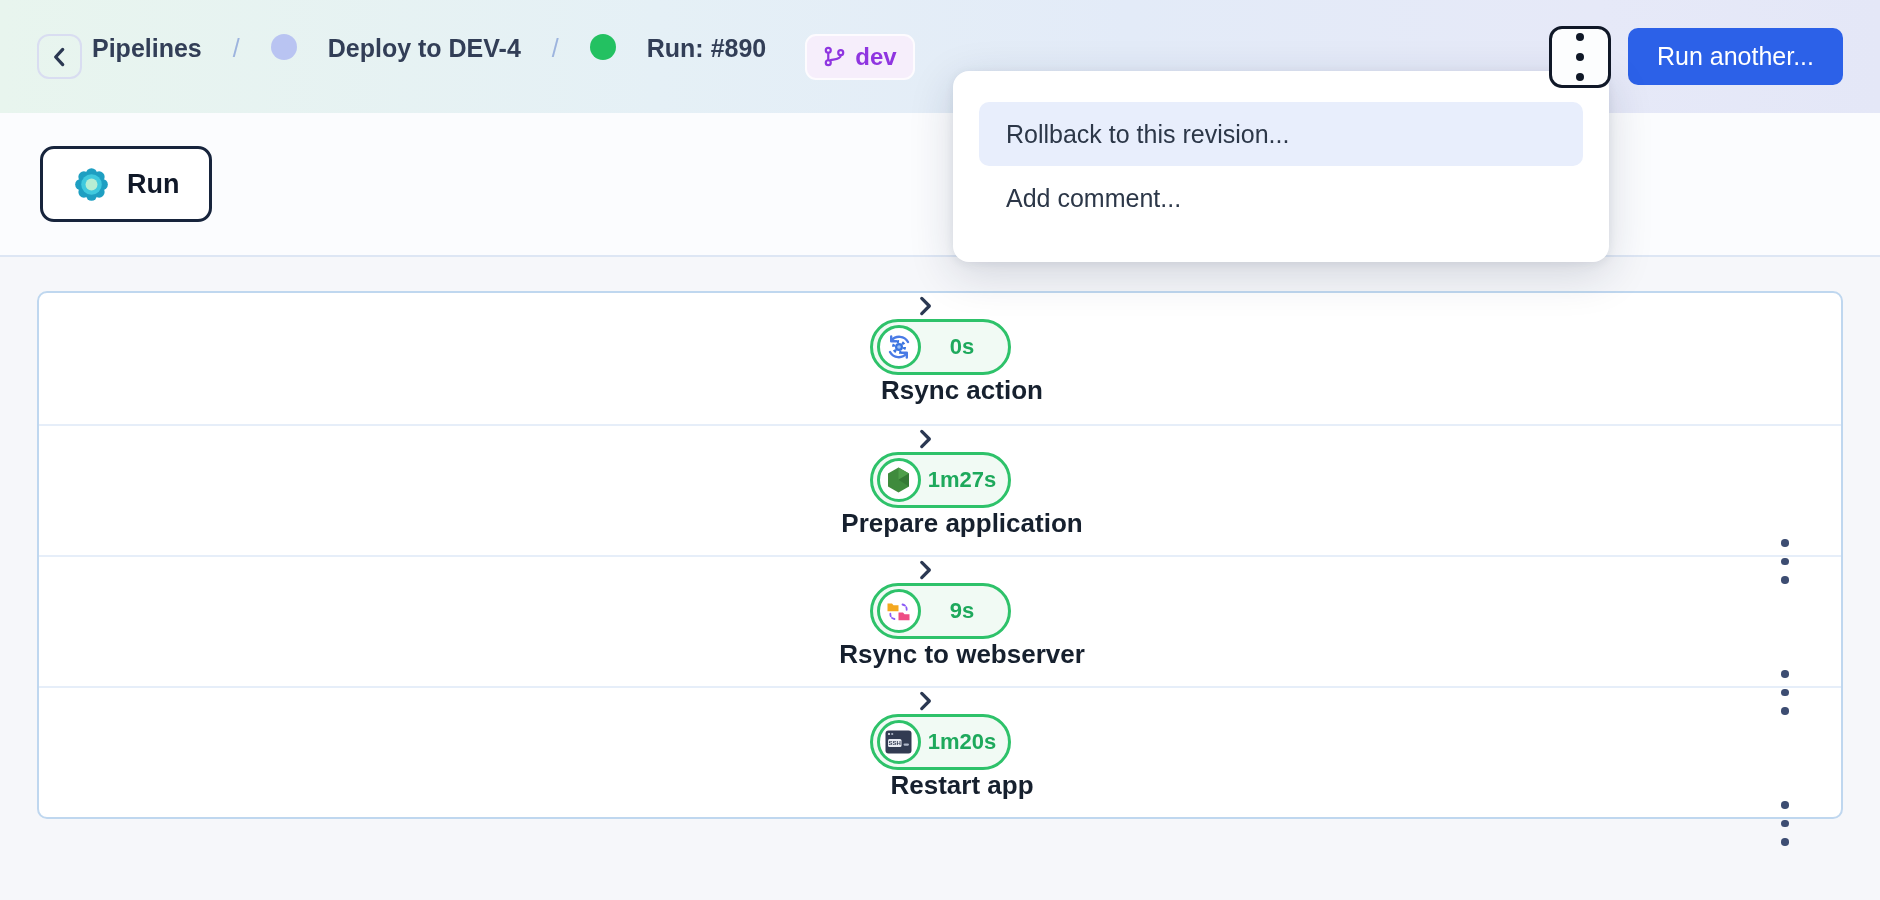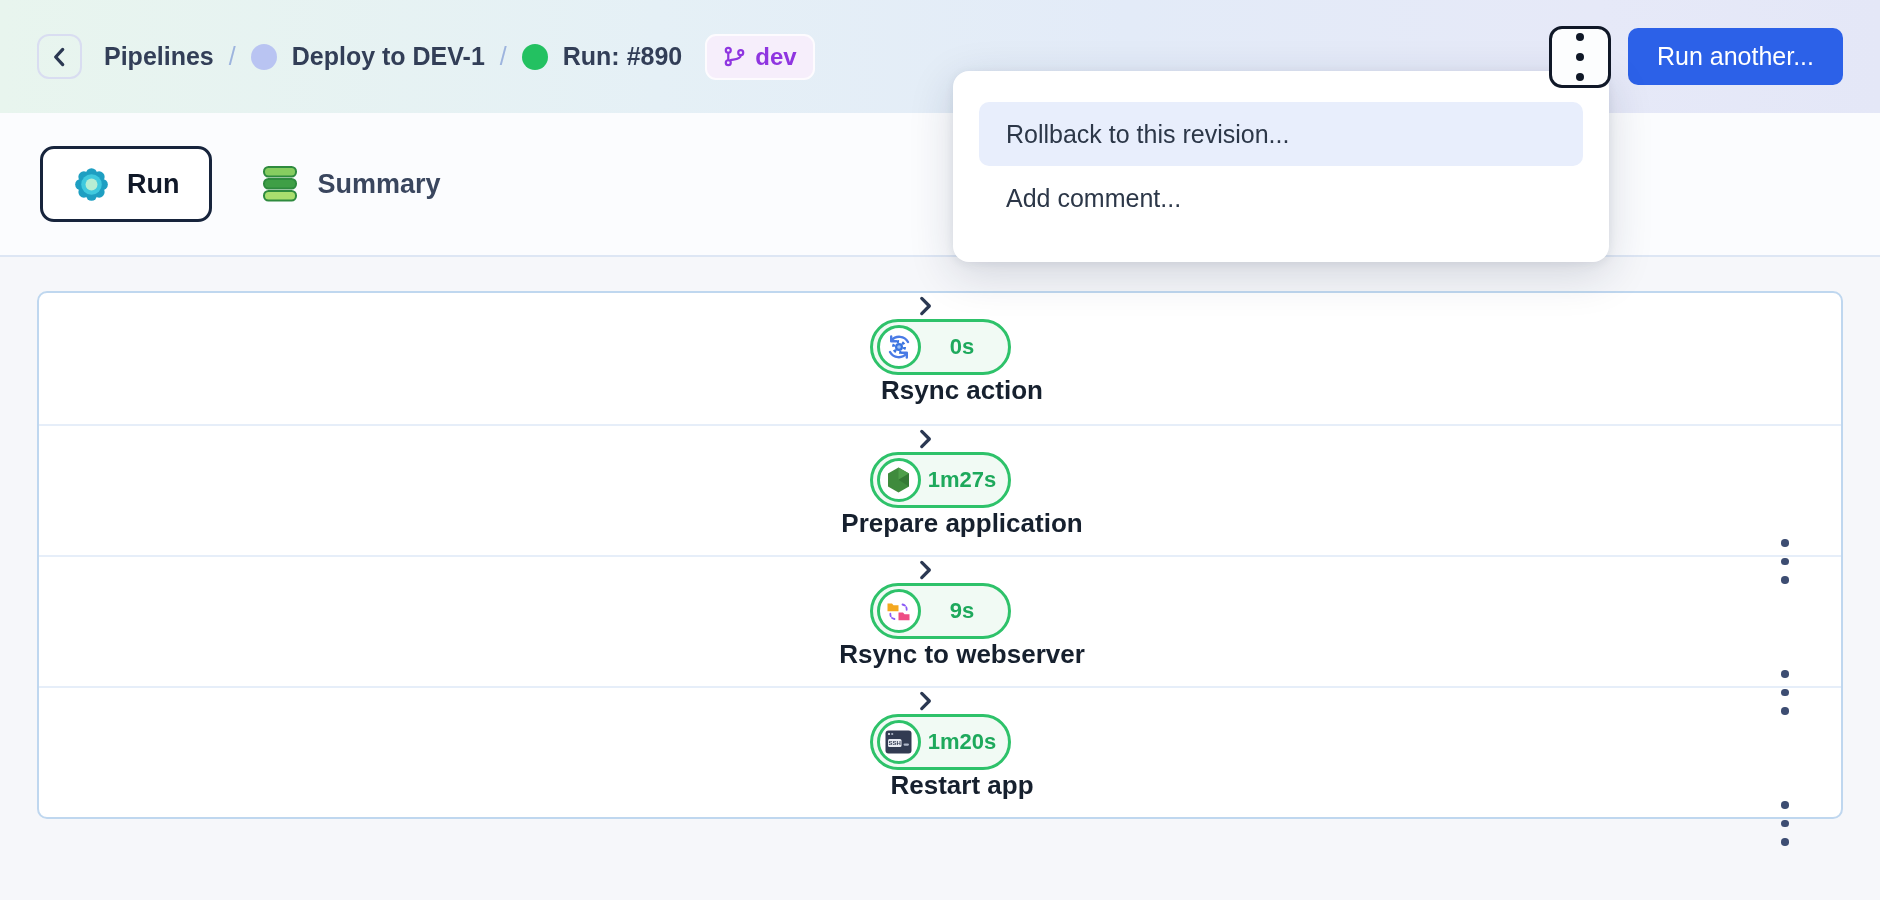--- a/index.html
+++ b/index.html
@@ -17,21 +17,21 @@
     background:linear-gradient(90deg,#e8f5ee 0%,#e5f0f6 35%,#e3ebf8 60%,#e6e9f8 85%,#e4e7f7 100%);
     display:flex; align-items:center;
     padding:0 37px;
   }
   .back-btn {
     width:45px; height:45px; flex:0 0 auto;
     border:2px solid #d9ddf1; border-radius:12px;
     background:transparent; cursor:pointer;
     display:flex; align-items:center; justify-content:center;
   }
-  .crumbs { display:flex; align-items:center; gap:15px; margin-left:22px;
+  .crumbs { display:flex; align-items:flex-start; gap:31px; margin-left:10px;
     font-size:25px; font-weight:bold; color:#323e57; }
   .crumb-sep { color:#9db4de; font-weight:400; }
   .dot { width:26px; height:26px; border-radius:50%; flex:0 0 auto; }
   .dot-lavender { background:#b9c4f2; }
   .dot-green { background:#23c161; }
   .branch-badge {
     display:flex; align-items:center; gap:9px;
     margin-left:8px; padding:7px 16px;
     background:#f6eefb; border:2px solid #fdfbfe; border-radius:11px;
     color:#8f35e0; font-size:24px; font-weight:600;
@@ -132,21 +132,21 @@
         <svg width="26" height="26" viewBox="0 0 24 24">
             <path d="M14.5 5 L8 12 L14.5 19" fill="none" stroke="#2b3852" stroke-width="3" stroke-linecap="round" stroke-linejoin="round"></path>
           </svg>
       </span>
     </button>
 
     <nav class="crumbs">
       <span>Pipelines</span>
       <span class="crumb-sep">/</span>
       <span class="dot dot-lavender"></span>
-      <span>Deploy to DEV-1</span>
+      <span>Deploy to DEV-4</span>
       <span class="crumb-sep">/</span>
       <span class="dot dot-green"></span>
       <span>Run: #890</span>
       <span class="branch-badge">
         <span style="display:flex;">
           <svg width="23" height="23" viewBox="0 0 24 24" fill="none" stroke="#8f35e0" stroke-width="2.3" stroke-linecap="round">
             <circle cx="5.5" cy="18.5" r="2.6"></circle>
             <circle cx="5.5" cy="5.5" r="2.6"></circle>
             <circle cx="18.5" cy="8" r="2.6"></circle>
             <path d="M5.5 8.1 v7.8"></path>
@@ -182,30 +182,20 @@
             <circle cx="18" cy="7.5" r="5.4"></circle>
               <circle cx="25.4" cy="10.6" r="5.4"></circle>
             <circle cx="18" cy="18" r="12"></circle>
           </g>
           <circle cx="18" cy="18" r="10" fill="#3fc9de"></circle>
           <circle cx="18" cy="18" r="5.8" fill="#b7edd3"></circle>
         </svg>
       </span>
       <span>Run</span>
     </div>
-    <div class="tab">
-      <span style="display:flex;">
-        <svg width="40" height="38" viewBox="0 0 40 38">
-          <rect x="4" y="2" width="32" height="9.5" rx="4.5" fill="#86cd60" stroke="#2e8a3e" stroke-width="2"></rect>
-          <rect x="4" y="14" width="32" height="9.5" rx="4.5" fill="#3f9f46" stroke="#2e8a3e" stroke-width="2"></rect>
-          <rect x="4" y="26" width="32" height="9.5" rx="4.5" fill="#a9de6e" stroke="#2e8a3e" stroke-width="2"></rect>
-        </svg>
-      </span>
-      <span>Summary</span>
-    </div>
   </div>
 
   <main class="main">
     <div class="card">
 
       <div class="action-row">
         <span class="row-chevron">
           <svg width="26" height="26" viewBox="0 0 24 24">
               <path d="M9 5 L16 12 L9 19" fill="none" stroke="#2b3852" stroke-width="3" stroke-linecap="round" stroke-linejoin="round"></path>
             </svg>

